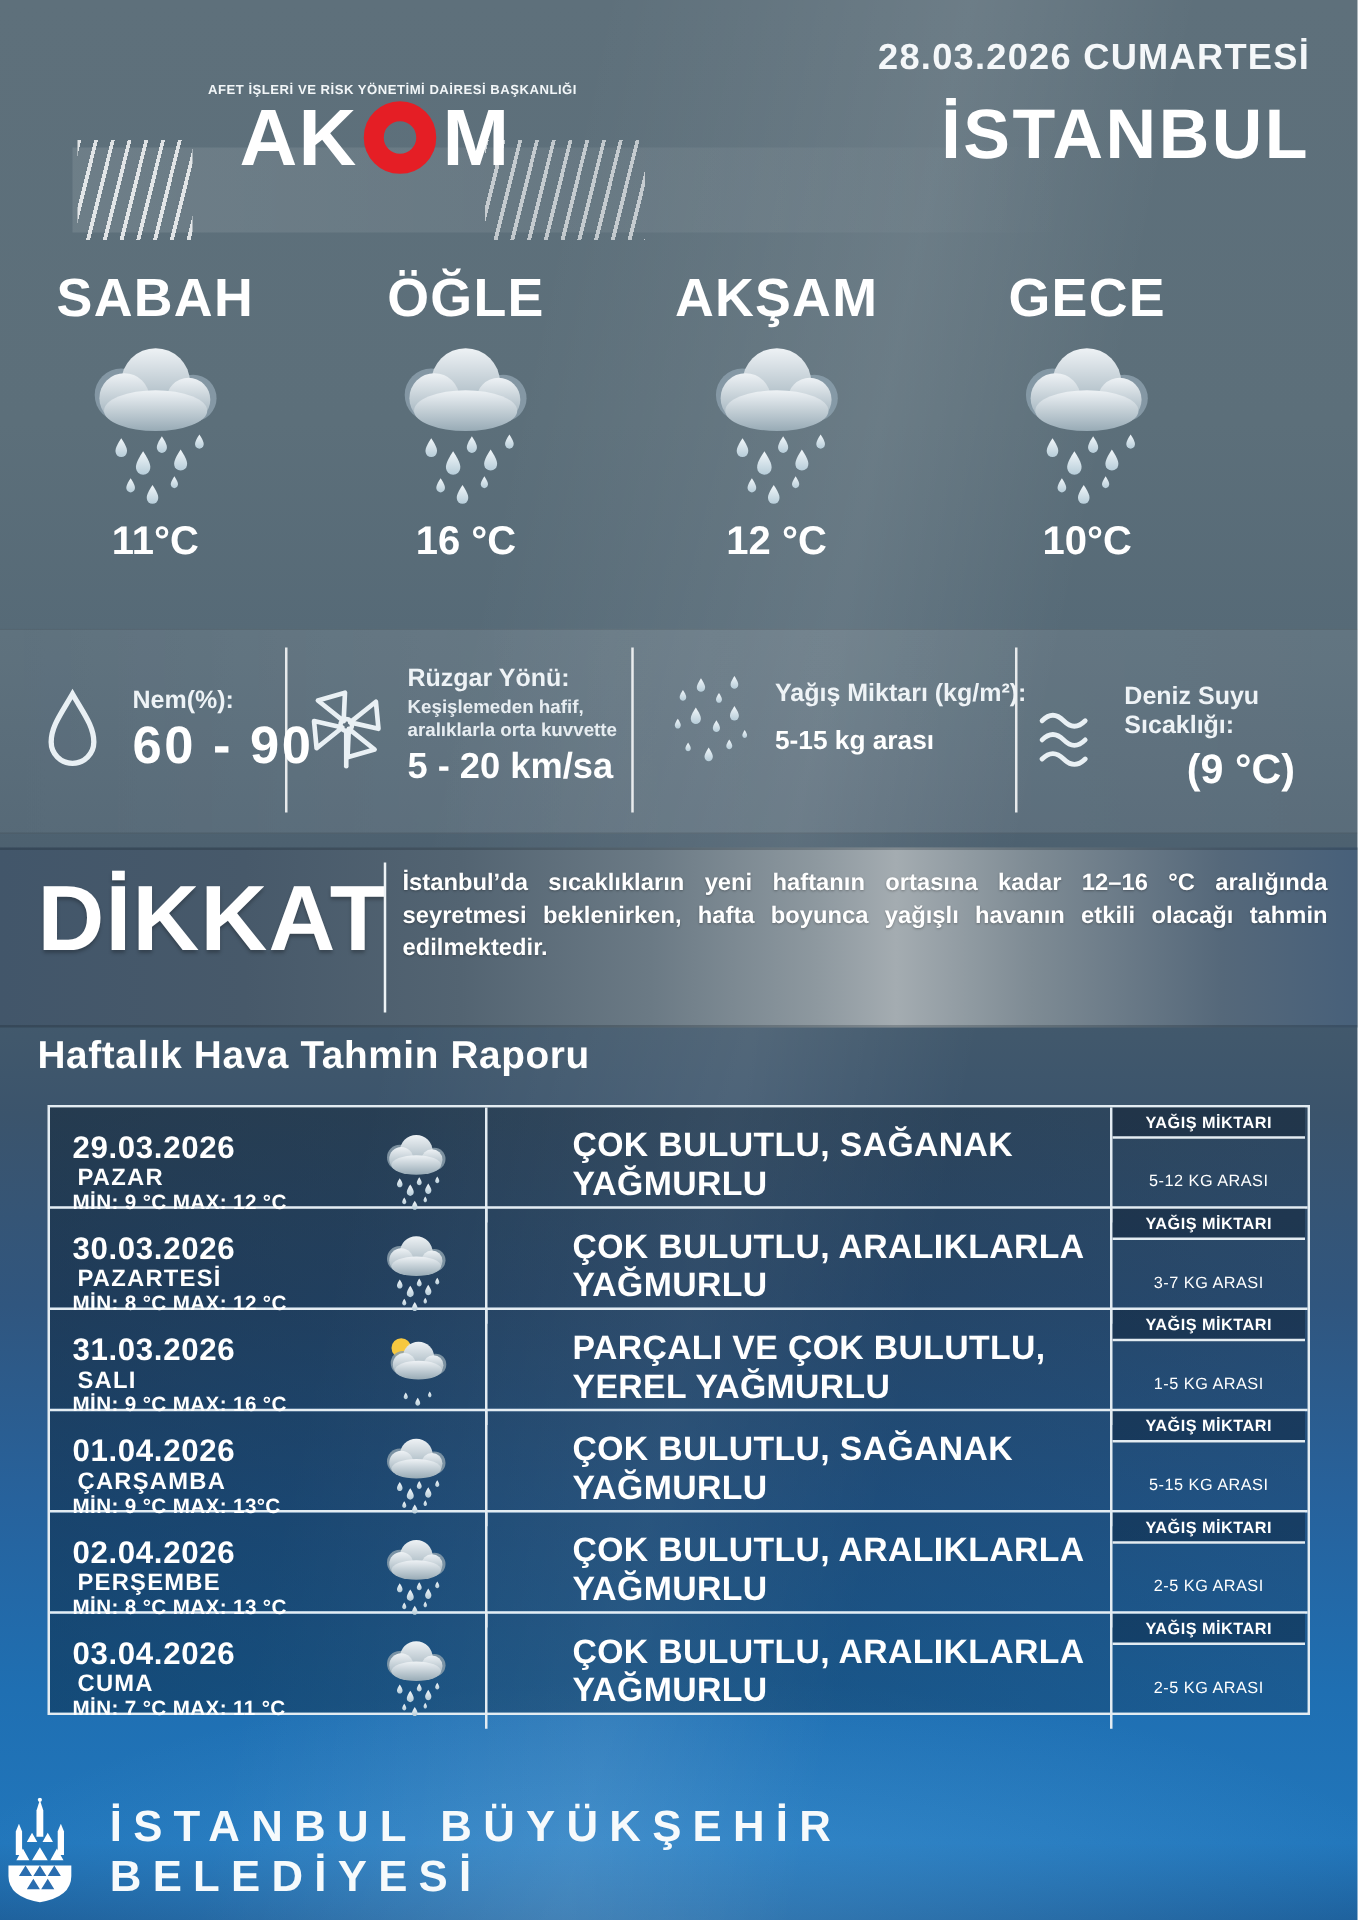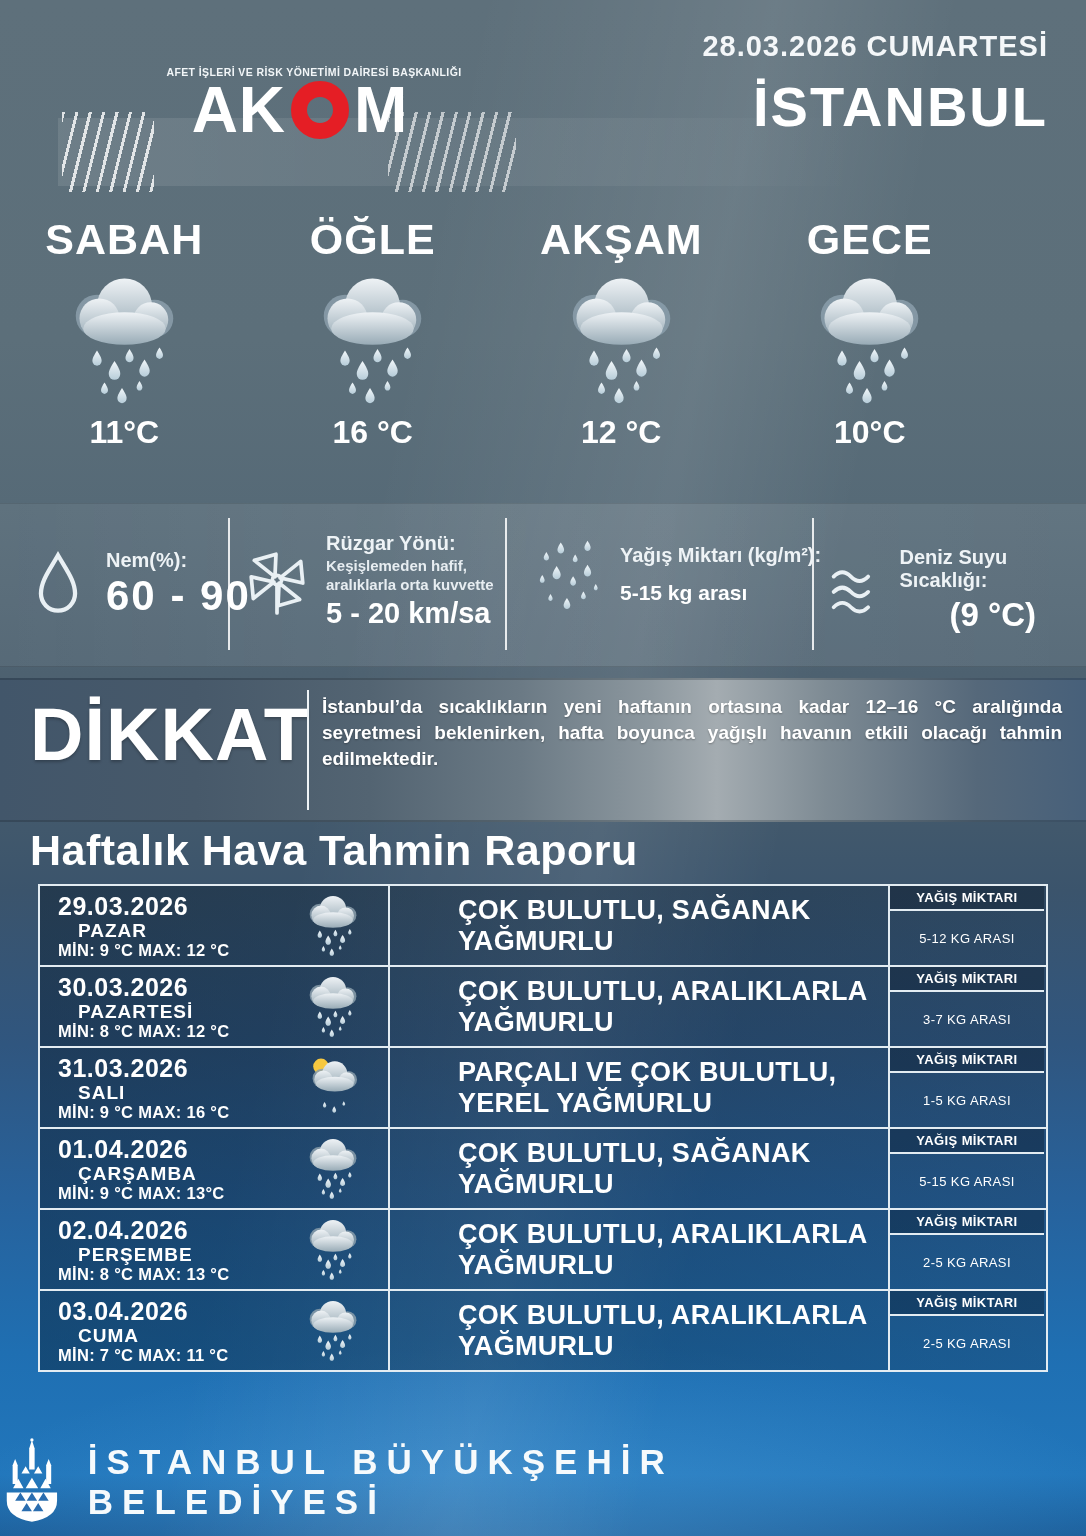--- a/index.html
+++ b/index.html
@@ -56,29 +56,29 @@
 
   
   .alert{left:0;top:678px;width:1086px;height:140px;
     background:linear-gradient(90deg, #42566a 0%, #47596a 18%, #536472 34%, #6b7a85 48%, #8d989f 60%, #a4acb1 66%, #7e8b94 76%, #55687a 90%, #47607a 100%);
     border-top:2px solid rgba(20,30,40,0.25);border-bottom:2px solid rgba(20,30,40,0.25);}
   .alert-title{position:absolute;left:30px;top:18px;font-size:74px;font-weight:900;letter-spacing:1px;line-height:1;text-shadow:0 2px 3px rgba(0,0,0,0.25);}
   .alert-div{position:absolute;left:307px;top:10px;width:2px;height:120px;background:#eef3f6;}
   .alert-text{position:absolute;left:322px;top:14px;width:740px;font-size:19px;font-weight:bold;line-height:1.38;text-align:justify;text-shadow:0 1px 2px rgba(0,0,0,0.3);}
 
   
-  .wk-title{left:30px;top:826px;font-size:43px;font-weight:900;letter-spacing:.5px;}
+  .wk-title{left:30px;top:826px;font-size:31px;font-weight:900;letter-spacing:.5px;}
   .wtable{left:38px;top:884px;width:1010px;border:2px solid #e3ecf2;box-sizing:border-box;}
   .wrow{display:grid;grid-template-columns:348px 502px 154px;height:79px;border-top:2px solid #e3ecf2;
     background:linear-gradient(90deg, rgba(6,24,40,0.42), rgba(18,42,66,0.28));}
   .wrow:first-child{border-top:none;}
-  .c-date{display:flex;align-items:center;justify-content:space-between;padding:4px 6px 4px 18px;box-sizing:border-box;}
+  .c-date{display:flex;align-items:center;justify-content:space-between;padding:16px 6px 4px 18px;box-sizing:border-box;}
   .dt-texts{display:flex;flex-direction:column;line-height:1.12;}
   .r-date{font-size:25px;font-weight:900;letter-spacing:.5px;}
-  .r-day{font-size:19px;font-weight:900;letter-spacing:1px;margin-left:20px;}
+  .r-day{font-size:19px;font-weight:900;letter-spacing:1px;margin-left:4px;}
   .r-minmax{font-size:16.5px;font-weight:900;letter-spacing:.3px;}
   .row-icon{width:86px;height:72px;flex:none;margin-right:6px;}
   .c-desc{display:flex;align-items:center;padding-left:68px;box-sizing:border-box;
     border-left:2px solid #e3ecf2;border-right:2px solid #e3ecf2;
     font-size:27px;font-weight:900;letter-spacing:.3px;}
   .c-prec{display:flex;flex-direction:column;}
   .p-head{height:23px;flex:none;display:flex;align-items:center;justify-content:center;
     font-size:13px;font-weight:900;letter-spacing:.4px;
     background:rgba(2,14,28,0.30);border-bottom:2px solid #e3ecf2;}
   .p-val{flex:1;display:flex;align-items:center;justify-content:center;font-size:13px;font-weight:400;letter-spacing:.4px;}

